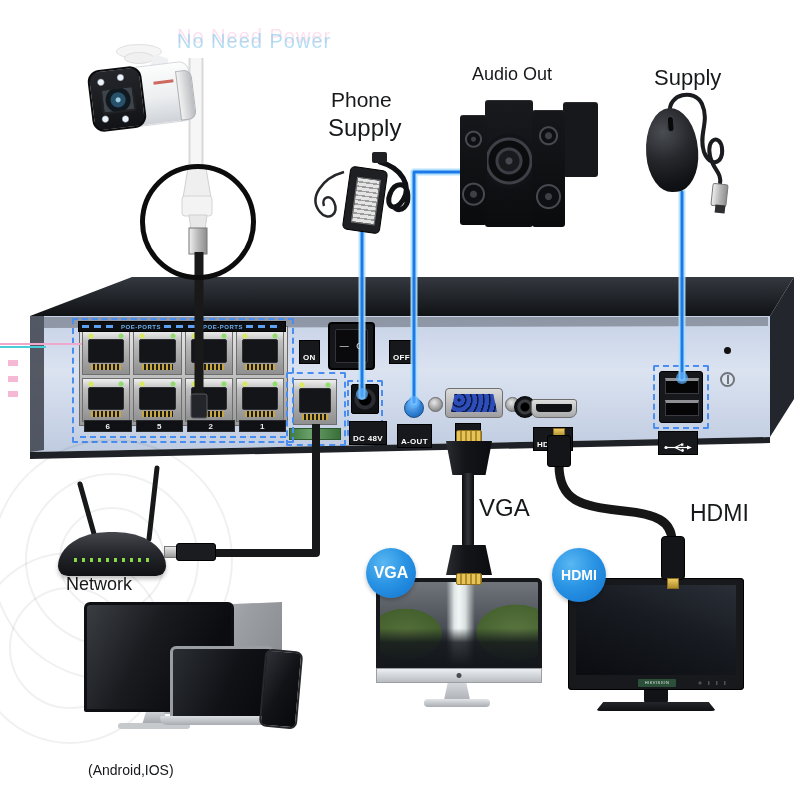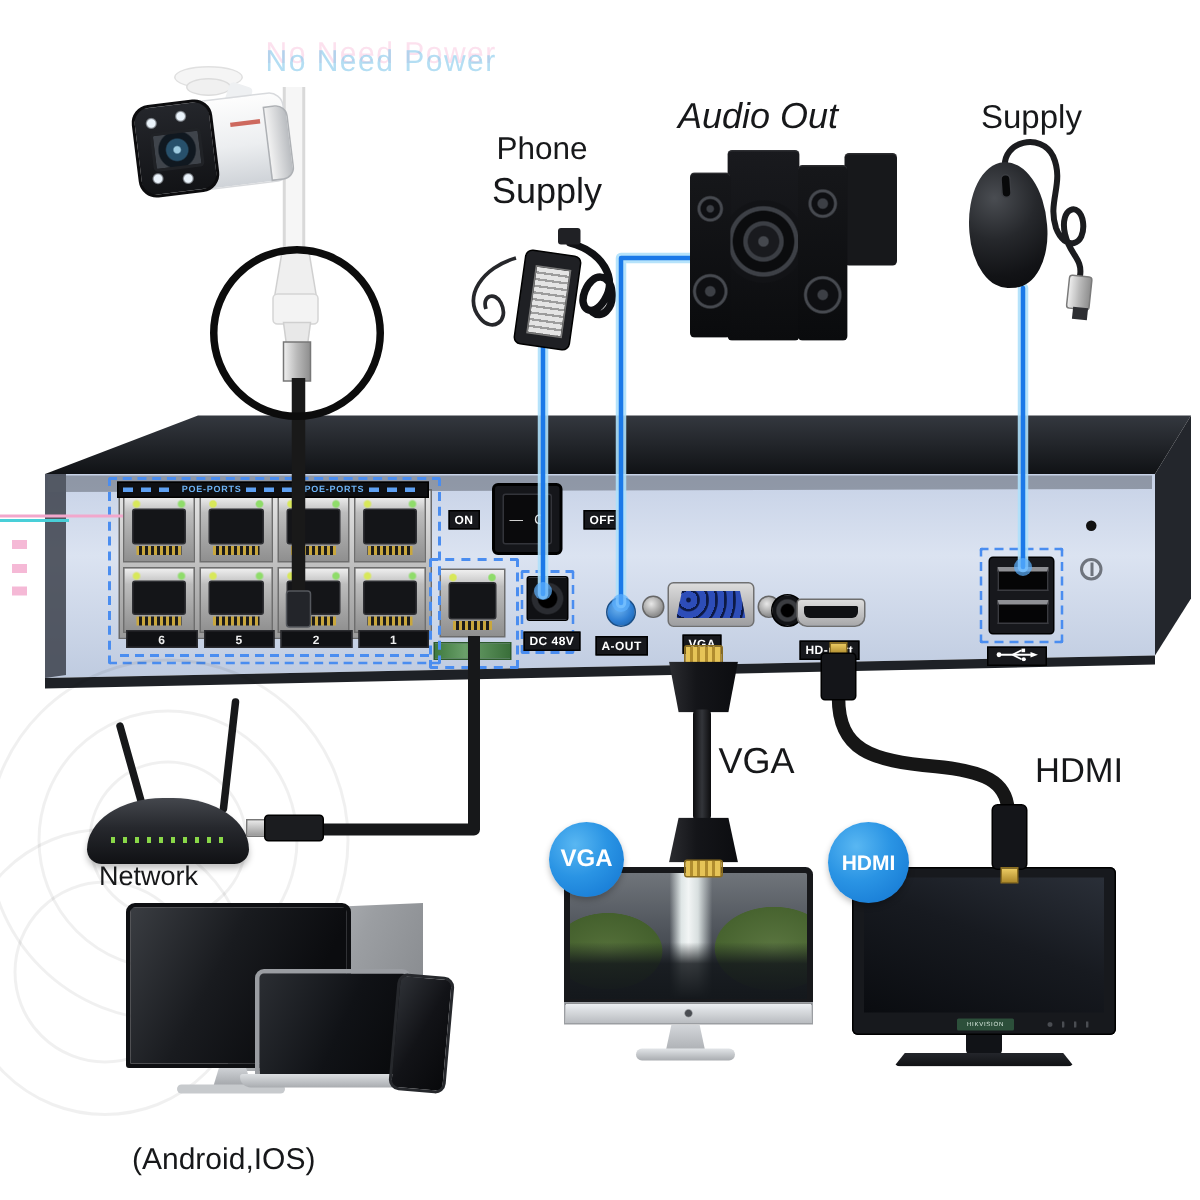--- a/index.html
+++ b/index.html
@@ -1,21 +1,21 @@
 <!DOCTYPE html>
 <html><head>
 <meta charset="utf-8">
 <style>
   * { margin:0; padding:0; box-sizing:border-box; }
   body { font-family:"Liberation Sans", sans-serif; background:#fff; }
   #stage { position:relative; width:800px; height:800px; background:#fff; overflow:hidden; }
   .abs { position:absolute; }
   .txt { position:absolute; color:#17181a; white-space:nowrap; }
   .chip { position:absolute; background:#17181c; color:#fff; font-size:8px; font-weight:bold;
-          line-height:12px; height:13px; padding:0 3px; letter-spacing:.3px; text-align:center;
+          line-height:12px; height:13px; padding:11px 3px; letter-spacing:.3px; text-align:center;
           border:1px solid #000; z-index:3; }
   .dashedbox { position:absolute; border:2px dashed #4a8df0; border-radius:2px; z-index:3; }
   .poehead { position:absolute; display:flex; align-items:center; background:#0e0f12;
              border:1px solid #000; gap:3px; padding:0 3px; z-index:3; }
   .dashseg { flex:1; height:3px; background:repeating-linear-gradient(90deg,#5ea0f2 0 7px, rgba(0,0,0,0) 7px 12px); }
   .poelabel { color:#6db3f5; font-size:6px; font-weight:bold; letter-spacing:.5px; }
   .jack { position:relative; border:1px solid #6e6e6e;
           background-image:
             radial-gradient(circle 3px at 8px 5px, #d8e85a 0 2px, rgba(0,0,0,0) 3px),
             radial-gradient(circle 3px at calc(100% - 8px) 5px, #8fdc6a 0 2px, rgba(0,0,0,0) 3px),
@@ -277,24 +277,24 @@
   <div class="abs" style="left:90px;top:68px;width:54px;height:62px;z-index:6;transform:rotate(-7deg);background-image:radial-gradient(circle 4px at 22% 18%, #eaf3fb 0 2.5px, rgba(0,0,0,0) 4px),radial-gradient(circle 4px at 62% 14%, #eaf3fb 0 2.5px, rgba(0,0,0,0) 4px),radial-gradient(circle 4px at 22% 82%, #eaf3fb 0 2.5px, rgba(0,0,0,0) 4px),radial-gradient(circle 4px at 62% 86%, #eaf3fb 0 2.5px, rgba(0,0,0,0) 4px),linear-gradient(180deg,#24262b,#121316);border:2px solid #0c0c0e;border-radius:12px;">
     <div class="abs" style="left:9px;top:17px;width:34px;height:26px;background:radial-gradient(circle at 50% 50%, #9ecbe0 0 2px, #27506b 3px 7px, #101820 8px 12px, #3f444b 13px);border:2px solid #202226;border-radius:3px;"></div>
   </div>
 
   <div class="abs" style="left:140px;top:164px;width:116px;height:116px;z-index:7;border:5px solid #0c0c0c;border-radius:50%;"></div>
 
   <div class="txt" style="left:177px;top:30px;font-size:20px;letter-spacing:1px;color:rgba(130,200,235,.6);text-shadow:0 -5px 0 rgba(246,170,205,.35);z-index:9;">No Need Power</div>
 
   <div class="txt" style="left:331px;top:88px;font-size:21px;z-index:9;">Phone</div>
   <div class="txt" style="left:328px;top:114px;font-size:24px;z-index:9;">Supply</div>
-  <div class="txt" style="left:452px;top:64px;font-size:24px;z-index:9;font-style:italic;">Audio Out</div>
+  <div class="txt" style="left:472px;top:64px;font-size:18px;z-index:9;">Audio Out</div>
   <div class="txt" style="left:654px;top:65px;font-size:22px;z-index:9;">Supply</div>
   <div class="txt" style="left:66px;top:574px;font-size:18px;z-index:9;">Network</div>
   <div class="txt" style="left:479px;top:494px;font-size:24px;z-index:9;">VGA</div>
   <div class="txt" style="left:690px;top:500px;font-size:23px;z-index:9;">HDMI</div>
 
   <div class="badge" style="left:366px;top:548px;width:50px;height:50px;font-size:16px;">VGA</div>
   <div class="badge" style="left:552px;top:548px;width:54px;height:54px;font-size:14px;">HDMI</div>
 
-  <div class="txt" style="left:88px;top:762px;font-size:20px;z-index:9;">(Android,IOS)</div>
+  <div class="txt" style="left:88px;top:762px;font-size:14px;z-index:9;">(Android,IOS)</div>
 
 </div>
 
 </body></html>

